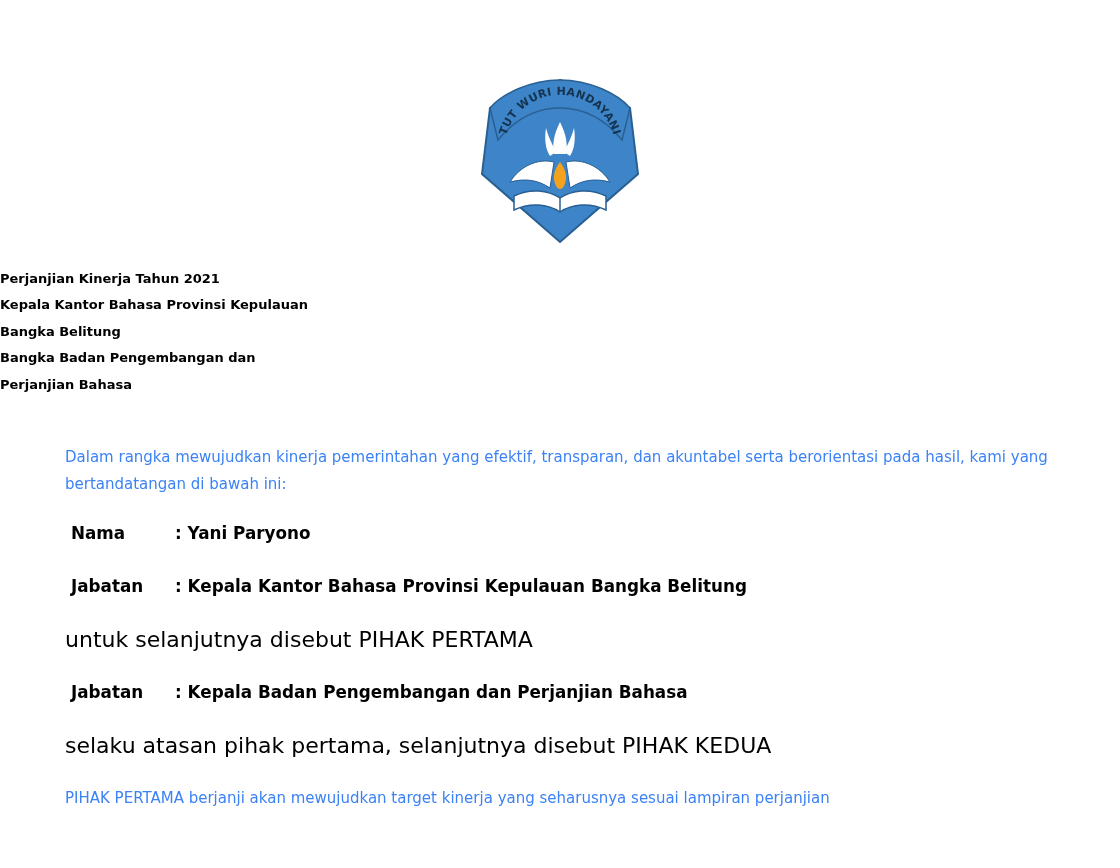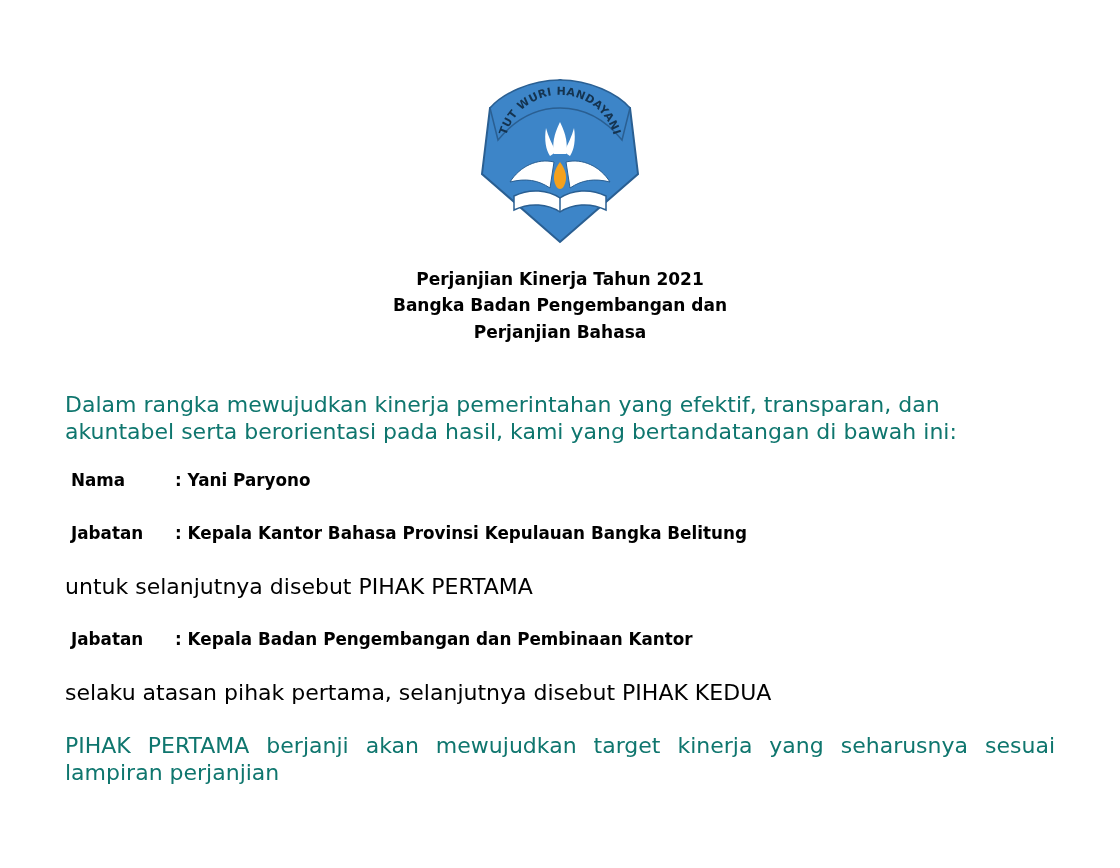--- a/index.html
+++ b/index.html
@@ -27,38 +27,38 @@
     align-items: flex-start;
     padding-top: 78px;
   }
   .logo {
     width: 160px;
     height: 166px;
     display: block;
   }
   .title-block {
     margin-top: 22px;
-    text-align: center;
+    text-align: left;
     font-weight: bold;
-    font-size: 17px;
+    font-size: 13px;
     line-height: 26.4px;
     color: #000;
   }
   .title-block .tline {
     display: block;
   }
   .body-block {
     margin: 0 auto;
     width: 990px;
     padding-top: 46px;
   }
   .para {
-    font-size: 22px;
+    font-size: 15px;
     line-height: 27px;
-    color: #0f766e;
+    color: #3b82f6;
     margin: 0 0 22px 0;
     text-align: left;
   }
   .para.justify {
     text-align: justify;
   }
   .kv {
     font-size: 16.8px;
     line-height: 27px;
     font-weight: bold;
@@ -110,41 +110,43 @@
 
       <path d="M80 84 C 74 92, 72 100, 76 108 C 78 112, 82 112, 84 108 C 88 100, 86 92, 80 84 Z" fill="#f4a11e"></path>
 
       <path d="M34 118 C 50 110, 68 112, 80 120 C 92 112, 110 110, 126 118 L 126 132 C 110 124, 92 126, 80 134 C 68 126, 50 124, 34 132 Z" fill="#ffffff" stroke="#2a5f92" stroke-width="1.5"></path>
       <line x1="80" y1="120" x2="80" y2="134" stroke="#2a5f92" stroke-width="1.5"></line>
     </svg>
   </div>
 
   <div class="title-block">
     <span class="tline">Perjanjian Kinerja Tahun 2021</span>
+    <span class="tline">Kepala Kantor Bahasa Provinsi Kepulauan</span>
+    <span class="tline">Bangka Belitung</span>
     <span class="tline">Bangka Badan Pengembangan dan</span>
     <span class="tline">Perjanjian Bahasa</span>
   </div>
 
   <div class="body-block clip-bottom">
 
     <p class="para">Dalam rangka mewujudkan kinerja pemerintahan yang efektif, transparan, dan akuntabel serta berorientasi pada hasil, kami yang bertandatangan di bawah ini:</p>
 
     <p class="kv">
       <span class="k">Nama</span><span class="v">: Yani Paryono</span>
     </p>
 
     <p class="kv">
       <span class="k">Jabatan</span><span class="v">: Kepala Kantor Bahasa Provinsi Kepulauan Bangka Belitung</span>
     </p>
 
     <p class="plain">untuk selanjutnya disebut PIHAK PERTAMA</p>
 
 
     <p class="kv">
-      <span class="k">Jabatan</span><span class="v">: Kepala Badan Pengembangan dan Pembinaan Kantor</span>
+      <span class="k">Jabatan</span><span class="v">: Kepala Badan Pengembangan dan Perjanjian Bahasa</span>
     </p>
 
     <p class="plain">selaku atasan pihak pertama, selanjutnya disebut PIHAK KEDUA</p>
 
     <p class="para justify">PIHAK PERTAMA berjanji akan mewujudkan target kinerja yang seharusnya sesuai lampiran perjanjian</p>
 
   </div>
 </div>
 
 </body></html>

